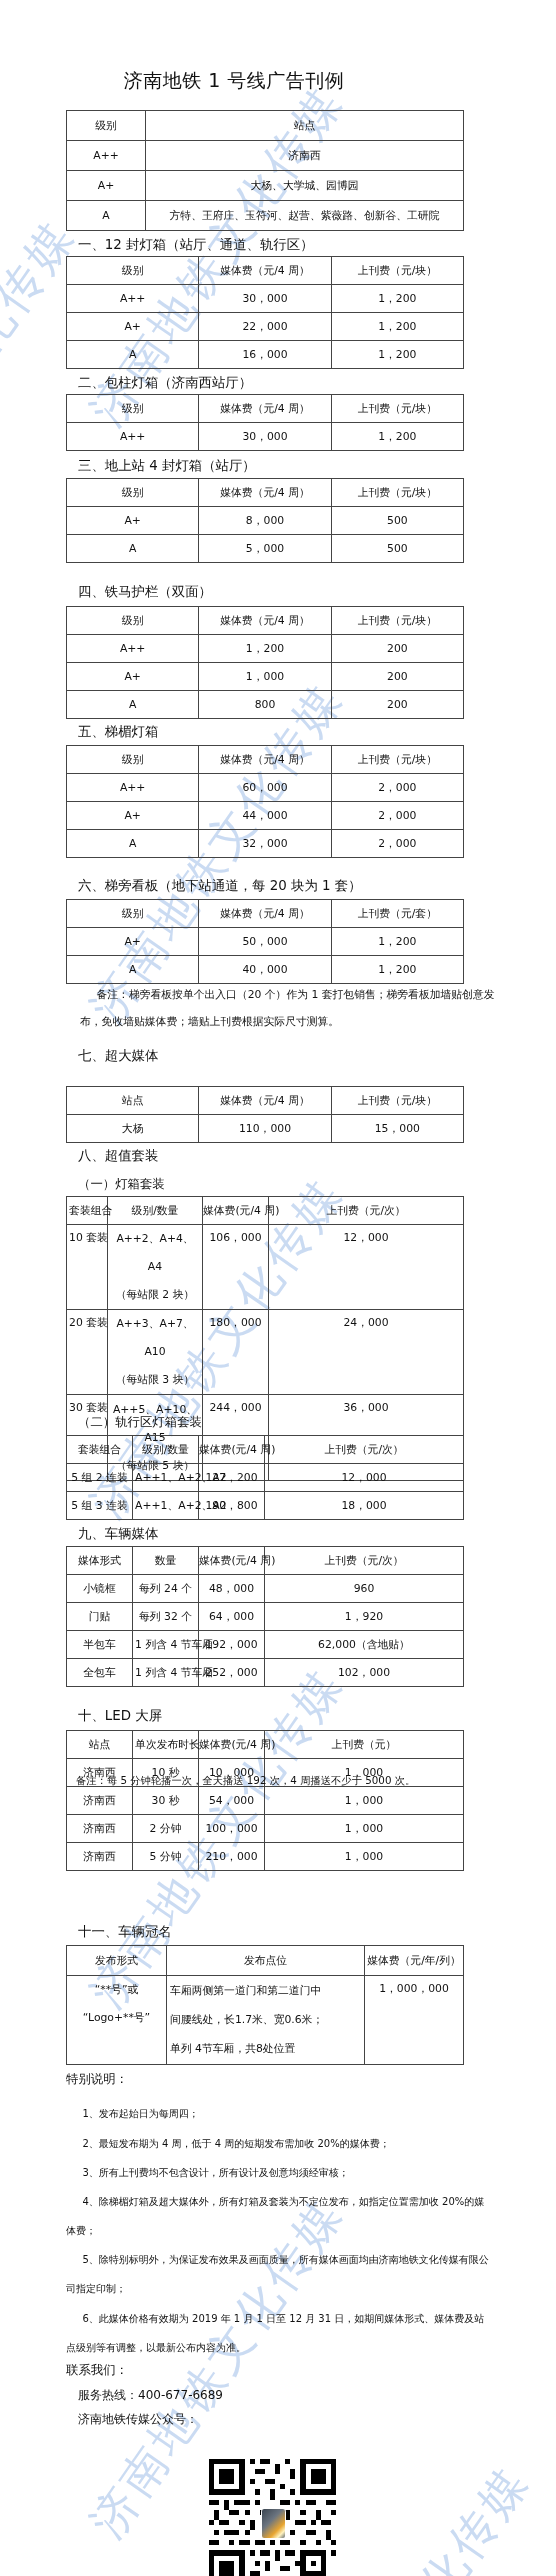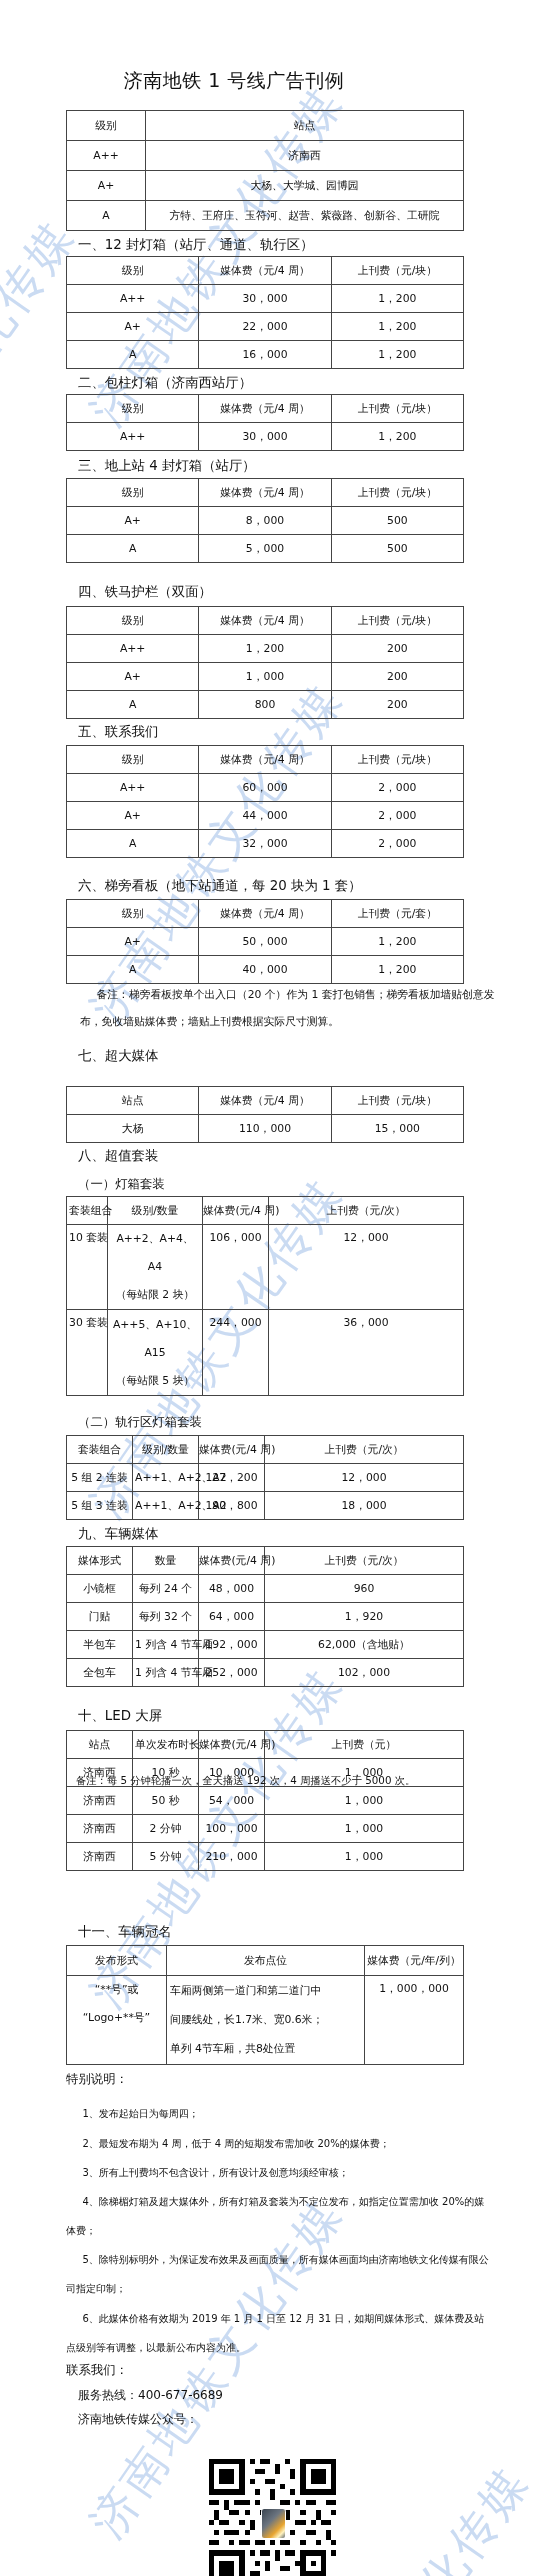--- a/index.html
+++ b/index.html
@@ -183,21 +183,21 @@
           <td>200</td>
         </tr>
     <tr>
           <td>A</td>
           <td>800</td>
           <td>200</td>
         </tr>
   </tbody>
     </table>
 
-  <div class="sec" style="top:723px;">五、联系我们</div>
+  <div class="sec" style="top:723px;">五、梯楣灯箱</div>
   <table style="top:745px;">
     <tbody>
         <tr>
       <td>级别</td>
       <td>媒体费（元/4 周）</td>
       <td>上刊费（元/块）</td>
     </tr>
     <tr>
           <td>A++</td>
           <td>60，000</td>
@@ -273,20 +273,29 @@
     <tr style="height:58px;">
       <td class="top">10 套装</td>
       <td class="top multi" style="padding-top:0;">
         <div>A++2、A+4、A4</div>
         <div>（每站限 2 块）</div>
       </td>
       <td class="top">106，000</td>
       <td class="top">12，000</td>
     </tr>
     <tr style="height:58px;">
+      <td class="top">20 套装</td>
+      <td class="top multi" style="padding-top:0;">
+        <div>A++3、A+7、A10</div>
+        <div>（每站限 3 块）</div>
+      </td>
+      <td class="top">180，000</td>
+      <td class="top">24，000</td>
+    </tr>
+    <tr style="height:58px;">
       <td class="top">30 套装</td>
       <td class="top multi" style="padding-top:1px;">
         <div>A++5、A+10、A15</div>
         <div>（每站限 5 块）</div>
       </td>
       <td class="top">244，000</td>
       <td class="top">36，000</td>
     </tr>
   </tbody>
     </table>
@@ -379,21 +388,21 @@
       <td>上刊费（元）</td>
     </tr>
     <tr>
           <td>济南西</td>
           <td>10 秒</td>
           <td>10，000</td>
           <td>1，000</td>
         </tr>
     <tr>
           <td>济南西</td>
-          <td>50 秒</td>
+          <td>30 秒</td>
           <td>54，000</td>
           <td>1，000</td>
         </tr>
     <tr>
           <td>济南西</td>
           <td>2 分钟</td>
           <td>100，000</td>
           <td>1，000</td>
         </tr>
     <tr>

